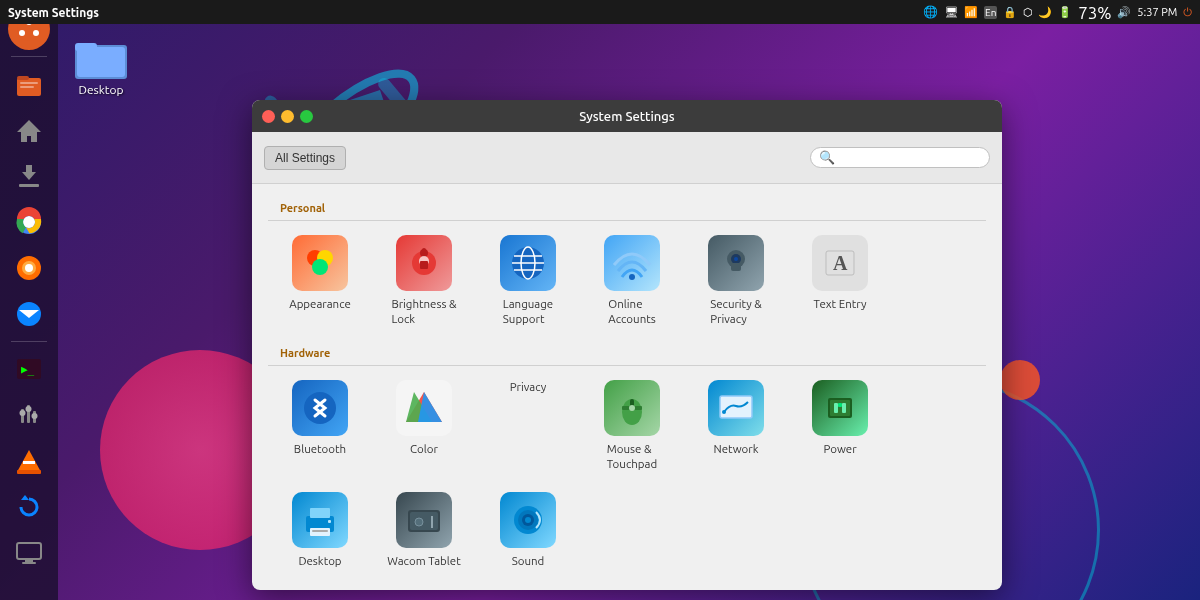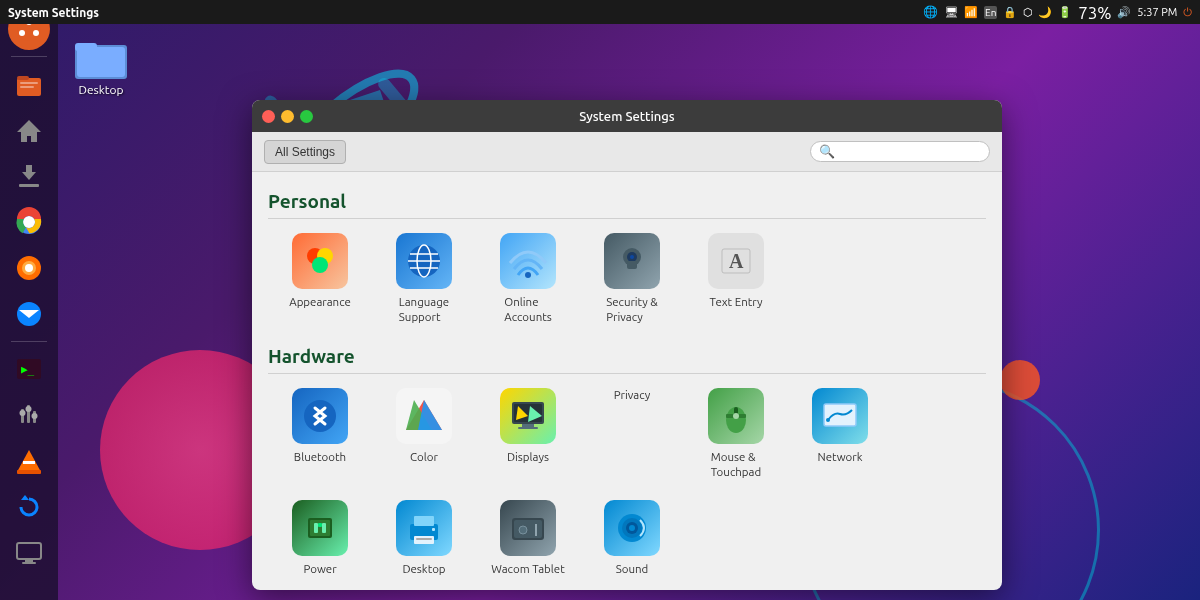--- a/index.html
+++ b/index.html
@@ -150,21 +150,21 @@
       border-radius: 50%;
       cursor: pointer;
       border: none;
     }
 
     .win-btn-close { background: #ff5f57; }
     .win-btn-min { background: #febc2e; }
     .win-btn-max { background: #28c840; }
 
     .window-toolbar {
-      height: 40px;
+      height: 52px;
       background: #e8e8e8;
       display: flex;
       align-items: center;
       padding: 0 12px;
       border-bottom: 1px solid #d0d0d0;
       gap: 10px;
     }
 
     .all-settings-btn {
       padding: 4px 10px;
@@ -196,24 +196,24 @@
       background: transparent;
     }
 
     .window-content {
       overflow-y: auto;
       height: calc(100% - 72px);
       padding: 8px 16px 16px;
     }
 
     .section-title {
-      font-size: 19px;
+      font-size: 11px;
       font-weight: bold;
-      color: #14532d;
-      margin: 10px 0 6px;
+      color: #a16207;
+      margin: 10px 12px 6px;
     }
 
     .icons-grid {
       display: flex;
       flex-wrap: wrap;
       gap: 0;
     }
 
     .settings-item {
       width: 104px;
@@ -488,20 +488,32 @@
         <div class="settings-icon icon-appearance">
           <svg width="40" height="40" viewBox="0 0 40 40">
             <circle cx="15" cy="15" r="8" fill="#ff3d00"></circle>
             <circle cx="25" cy="15" r="8" fill="#ffd600"></circle>
             <circle cx="20" cy="24" r="8" fill="#00e676"></circle>
           </svg>
         </div>
         <span class="settings-label">Appearance</span>
       </div>
 
+      <div class="settings-item">
+        <div class="settings-icon icon-brightness">
+          <svg width="40" height="40" viewBox="0 0 40 40">
+            <circle cx="20" cy="20" r="12" fill="#e53935"></circle>
+            <circle cx="20" cy="10" r="4" fill="#b71c1c"></circle>
+            <rect x="18" y="5" width="4" height="6" rx="2" fill="#b71c1c"></rect>
+            <circle cx="20" cy="18" r="5" fill="white" opacity="0.7"></circle>
+            <rect x="16" y="18" width="8" height="8" rx="1" fill="#b71c1c"></rect>
+          </svg>
+        </div>
+        <span class="settings-label">Brightness &amp;<br>Lock</span>
+      </div>
 
       <div class="settings-item">
         <div class="settings-icon icon-language">
           <svg width="40" height="40" viewBox="0 0 40 40">
             <circle cx="20" cy="20" r="16" fill="#1565c0"></circle>
             <ellipse cx="20" cy="20" rx="7" ry="16" fill="none" stroke="white" stroke-width="1.5"></ellipse>
             <line x1="4" y1="20" x2="36" y2="20" stroke="white" stroke-width="1.5"></line>
             <line x1="6" y1="13" x2="34" y2="13" stroke="white" stroke-width="1.5"></line>
             <line x1="6" y1="27" x2="34" y2="27" stroke="white" stroke-width="1.5"></line>
           </svg>
@@ -562,33 +574,20 @@
         <div class="settings-icon icon-color">
           <svg width="40" height="40" viewBox="0 0 40 40">
             <polygon points="20,4 38,34 2,34" fill="#f44336" opacity="0.9"></polygon>
             <polygon points="10,4 28,34 2,34" fill="#4caf50" opacity="0.9"></polygon>
             <polygon points="20,4 38,34 14,34" fill="#2196f3" opacity="0.9"></polygon>
           </svg>
         </div>
         <span class="settings-label">Color</span>
       </div>
 
-      <div class="settings-item">
-        <div class="settings-icon icon-displays">
-          <svg width="40" height="40" viewBox="0 0 40 40">
-            <rect x="4" y="6" width="32" height="22" rx="2" fill="#37474f"></rect>
-            <rect x="6" y="8" width="28" height="18" rx="1" fill="#263238"></rect>
-            <polygon points="10,10 20,20 8,24" fill="#ffd600"></polygon>
-            <polygon points="22,10 34,20 20,26" fill="#69f0ae"></polygon>
-            <rect x="14" y="28" width="12" height="3" fill="#546e7a"></rect>
-            <rect x="10" y="31" width="20" height="2" rx="1" fill="#546e7a"></rect>
-          </svg>
-        </div>
-        <span class="settings-label">Displays</span>
-      </div>
 
       <div class="settings-item">
         <span class="settings-label">Privacy</span>
       </div>
 
       <div class="settings-item">
         <div class="settings-icon icon-mouse">
           <svg width="40" height="40" viewBox="0 0 40 40">
             <ellipse cx="20" cy="24" rx="10" ry="13" fill="#43a047"></ellipse>
             <rect x="10" y="18" width="20" height="4" rx="1" fill="#2e7d32"></rect>

